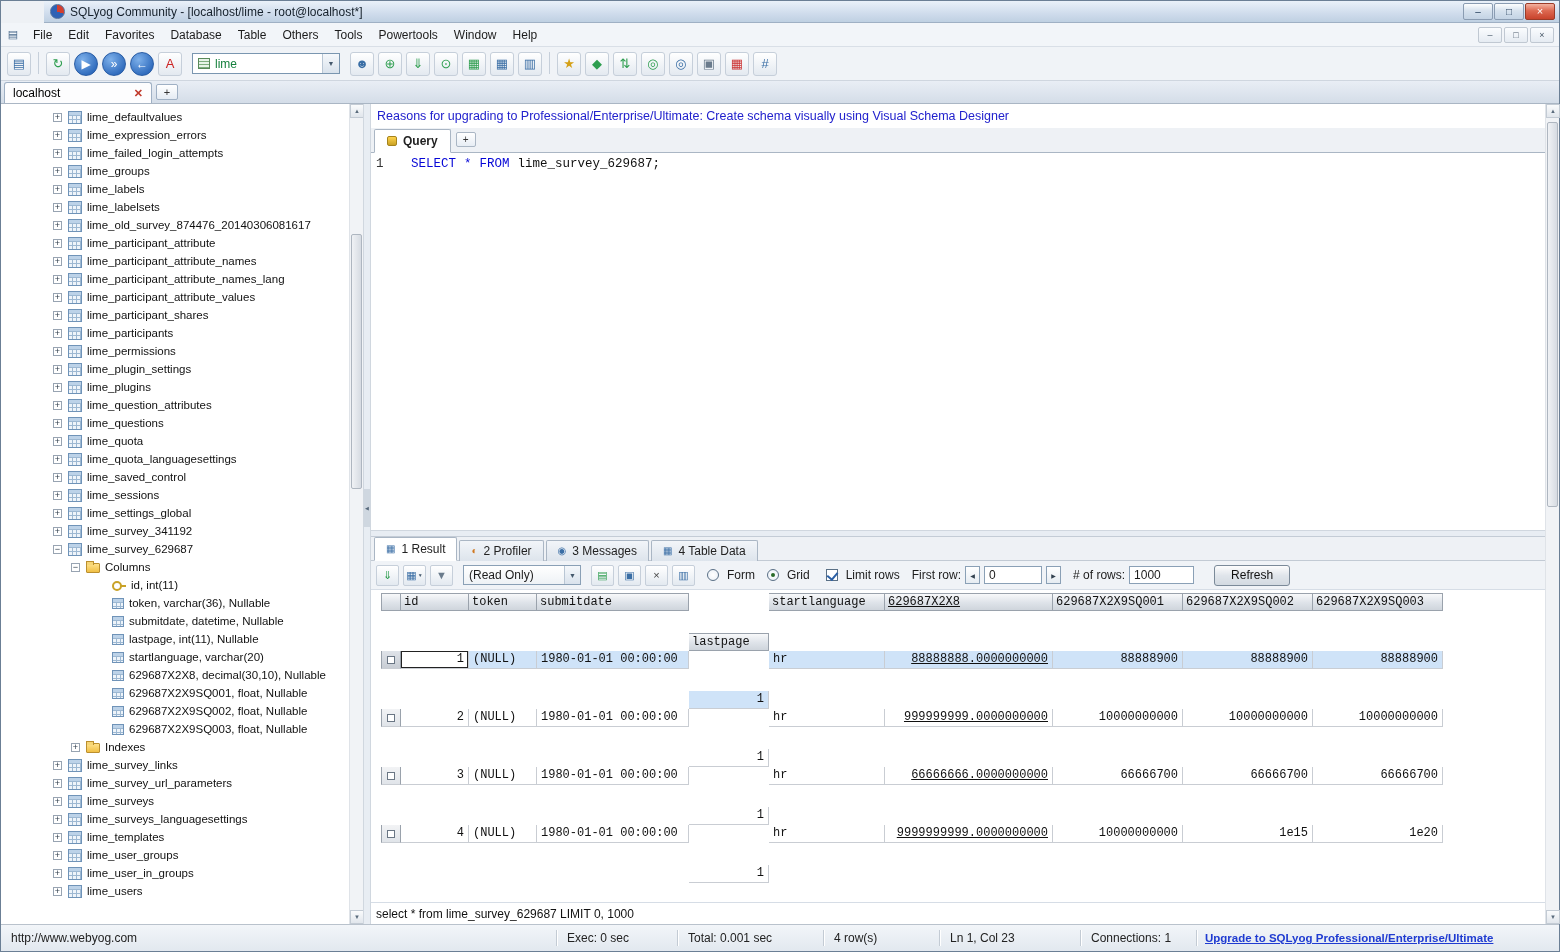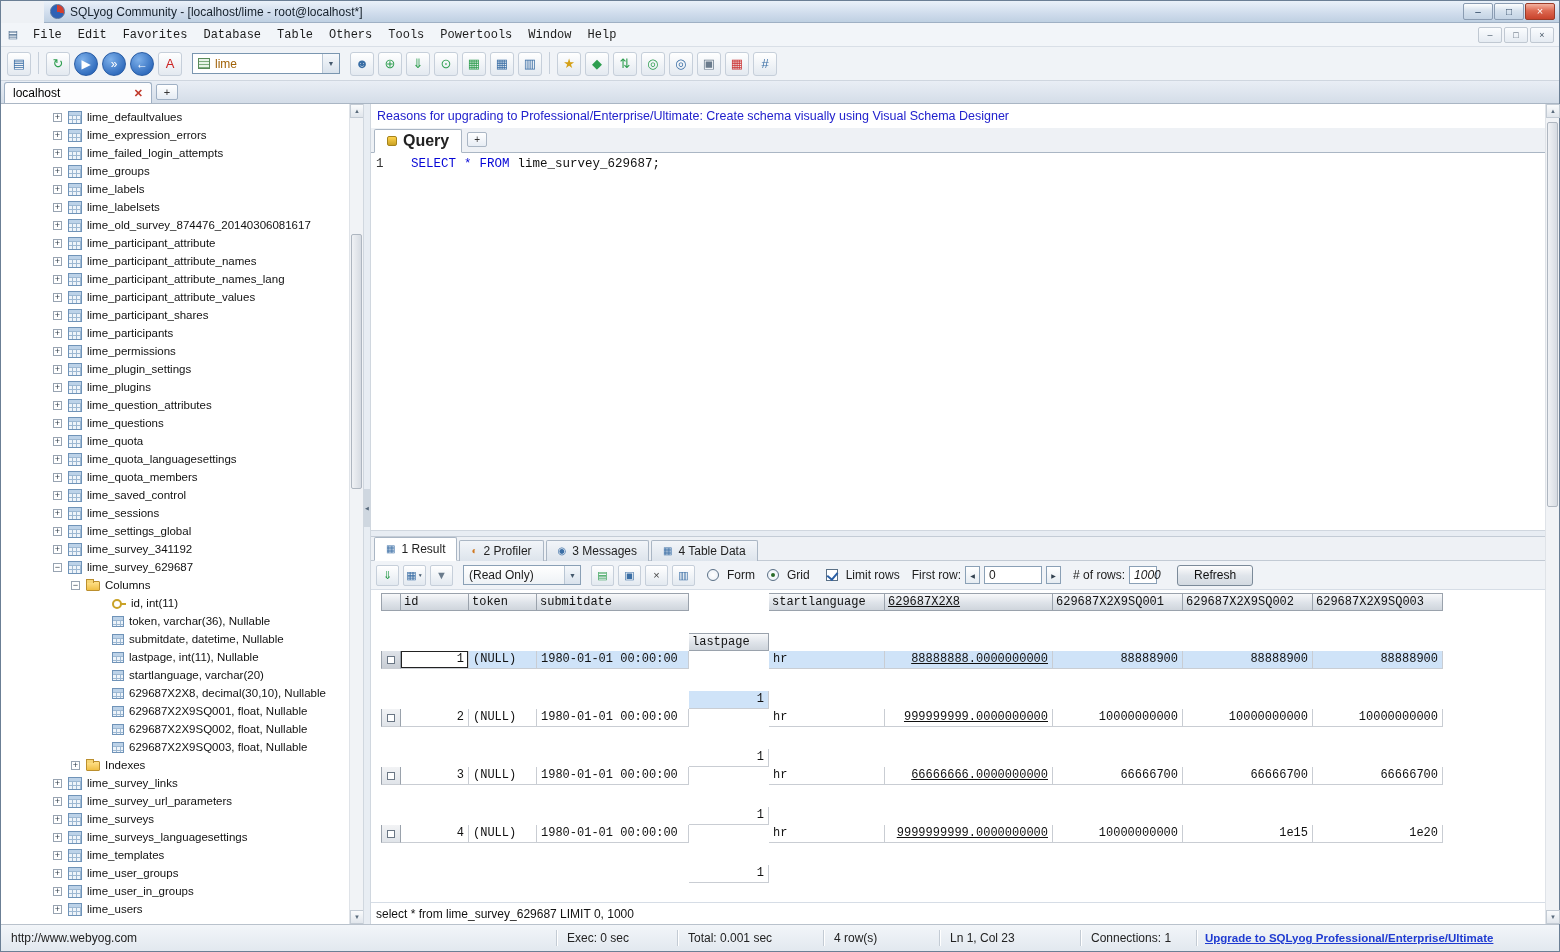--- a/index.html
+++ b/index.html
@@ -15,38 +15,38 @@
   .title-text{font-size:12px;color:#15202b;white-space:nowrap;}
   .win-btns{margin-left:auto;display:flex;}
   .wbtn{width:30px;height:17px;margin-left:1px;border:1px solid #8a9cb2;border-radius:2px;
     background:linear-gradient(#fdfefe,#d7e2ee 45%,#c3d3e4);display:flex;align-items:center;justify-content:center;
     font-size:10px;color:#27415e;line-height:1;}
   .wbtn.close{background:linear-gradient(#f3b2a0,#dd6951 45%,#c8432c);border-color:#9a3b28;color:#fff;font-size:11px;}
 
   
   .menubar{height:24px;flex:none;background:#f2f5f9;border-bottom:1px solid #d9dfe7;display:flex;align-items:center;padding-left:4px;}
   .mdi-doc-icon{width:16px;font-size:11px;color:#4a6a8c;margin-right:4px;text-align:center;}
-  .menu-items{display:flex;align-items:center;font-family:Liberation Mono, monospace;}
+  .menu-items{display:flex;align-items:center;}
   .menu-item{padding:3px 8px;font-size:12px;color:#1c1c1c;white-space:nowrap;}
   .mdi-btns{margin-left:auto;display:flex;margin-right:5px;}
   .mdibtn{width:24px;height:16px;margin-left:2px;border:1px solid #c0c8d2;background:linear-gradient(#fafcfe,#e5ebf2);
     display:flex;align-items:center;justify-content:center;font-size:9px;color:#4a5a6a;border-radius:2px;}
 
   
   .toolbar{height:34px;flex:none;background:#f0f3f7;border-bottom:1px solid #cfd6df;display:flex;align-items:center;padding:0 6px;gap:4px;}
   .tico-btn{width:24px;height:24px;flex:none;border-radius:3px;display:flex;align-items:center;justify-content:center;
     background:linear-gradient(#ffffff,#e3e9f0);border:1px solid #c6cfda;}
   .tglyph{font-size:13px;line-height:1;}
   .tico-btn.circle{background:radial-gradient(circle at 35% 30%,#7db0ea,#2f6bbd 75%);border-color:#2a5da5;border-radius:50%;}
   .tico-btn.circle .tglyph{color:#fff !important;font-size:12px;}
   .tico-btn.sep{width:1px;height:22px;background:#c6cfda;border:none;border-radius:0;margin:0 3px;}
   .db-combo{width:148px;height:21px;flex:none;border:1px solid #7a96b0;background:#fff;display:flex;align-items:center;margin:0 6px;font-size:12px;}
   .combo-db-icon{width:12px;height:11px;flex:none;margin:0 5px;border:1px solid #5a8a5a;background-color:#e8f4e8;
     background-image:repeating-linear-gradient(to bottom,transparent 0 2px,#7fae7f 2px 3px);}
-  .combo-text{color:#a16207;}
+  .combo-text{color:#15803d;}
   .combo-arrow{margin-left:auto;width:17px;height:100%;background:linear-gradient(#f5f8fb,#d9e2ec);border-left:1px solid #b9c6d4;
     display:flex;align-items:center;justify-content:center;}
   .combo-arrow::before{content:"▼";font-size:7px;color:#44586c;}
 
   
   .tabbar{height:23px;flex:none;background:linear-gradient(#e9eef5,#d4dde8);display:flex;align-items:flex-end;padding-left:3px;border-bottom:1px solid #aab6c4;}
   .conn-tab{height:21px;min-width:148px;background:#fdfdfe;border:1px solid #9fb0c4;border-bottom:none;border-radius:3px 3px 0 0;
     display:flex;align-items:center;padding:0 8px;font-size:12px;gap:8px;}
   .tab-close{margin-left:auto;color:#c0392b;font-weight:bold;font-size:11px;line-height:1;}
   .tab-close::before{content:"✕";}
@@ -94,21 +94,21 @@
 
   .splitter{width:8px;flex:none;background:#e8edf3;border-left:1px solid #d0d7df;border-right:1px solid #d0d7df;position:relative;}
   .split-btn{position:absolute;top:385px;left:0;width:6px;height:38px;background:#cfd7e0;display:flex;align-items:center;justify-content:center;}
   .split-btn::before{content:"◀";font-size:5px;color:#55677a;}
 
   
   .right{flex:1;min-width:0;display:flex;flex-direction:column;background:#fff;}
   .banner{height:24px;flex:none;display:flex;align-items:center;padding-left:6px;font-size:12.5px;color:#2121cd;background:#fff;white-space:nowrap;}
   .qtabs{height:25px;flex:none;background:#eef1f5;border-bottom:1px solid #aab6c4;display:flex;align-items:flex-end;padding-left:3px;}
   .qtab{height:24px;position:relative;top:1px;background:#fff;border:1px solid #aab6c4;border-bottom:1px solid #fff;border-radius:2px 2px 0 0;
-    display:flex;align-items:center;gap:6px;padding:0 12px;font-size:16px;font-weight:bold;color:#222;}
+    display:flex;align-items:center;gap:6px;padding:0 12px;font-size:12px;font-weight:bold;color:#222;}
   .qtab-icon{width:10px;height:10px;background:linear-gradient(#ffd34d,#caa224);border:1px solid #a5831c;border-radius:2px;}
   .qplus{width:20px;height:15px;margin:0 0 5px 5px;border:1px solid #aab6c4;border-radius:2px;background:linear-gradient(#fff,#e7edf4);
     display:flex;align-items:center;justify-content:center;font-size:10px;color:#333;}
 
   .editor{height:377px;flex:none;display:flex;background:#fff;font-family:"Liberation Mono","DejaVu Sans Mono",monospace;font-size:12.5px;}
   .gutter{width:24px;flex:none;padding:4px 0 0 5px;color:#333;}
   .code{padding:4px 0 0 16px;white-space:pre;color:#111;}
   .code span{margin-right:8px;}
   .kw{color:#0606d6;}
 
@@ -132,21 +132,21 @@
   .radio{width:12px;height:12px;flex:none;border:1px solid #5a7086;border-radius:50%;background:radial-gradient(#fff,#e8eef5);position:relative;margin:0 4px 0 8px;}
   .radio.on::after{content:"";position:absolute;inset:3px;background:#2a6b2a;border-radius:50%;}
   .checkbox{width:12px;height:12px;flex:none;border:1px solid #5a7086;background:#fff;position:relative;margin:0 4px 0 12px;}
   .checkbox.on::after{content:"";position:absolute;left:2px;top:0;width:5px;height:8px;border:solid #2b5fa5;border-width:0 2px 2px 0;transform:rotate(40deg);}
   .spinbtn{width:15px;height:18px;flex:none;border:1px solid #8aa0b6;background:linear-gradient(#fff,#e6ecf2);display:flex;align-items:center;justify-content:center;}
   .spinbtn::before{font-size:6px;color:#33414f;}
   .spin-left::before{content:"◀";}
   .spin-right::before{content:"▶";}
   .numfield{height:18px;border:1px solid #8aa0b6;background:#fff;display:flex;align-items:center;padding-left:4px;font-size:12px;}
   .f-first{width:58px;}
-  .f-rows{width:28px;font-style:italic;}
+  .f-rows{width:65px;}
   .lbl{margin-left:8px;white-space:nowrap;}
   .refresh-btn{height:21px;padding:0 16px;margin-left:16px;border:1px solid #7b8a99;border-radius:3px;
     background:linear-gradient(#fdfdfd,#e0e5eb 50%,#d3dae1);font-size:12px;color:#111;display:flex;align-items:center;}
 
   .grid-area{flex:1;min-height:0;overflow:hidden;padding:3px 0 0 10px;font-family:"Liberation Mono","DejaVu Sans Mono",monospace;font-size:12px;color:#111;}
   .ghdr,.gr{display:flex;}
   .gh{height:18px;border:1px solid #9aa2ac;border-left:none;background:linear-gradient(#f8f9fa,#dee3e9 55%,#cfd5dc);
     padding:1px 3px 0;white-space:nowrap;overflow:hidden;}
   .gh.c-rh{border-left:1px solid #9aa2ac;}
   .gc{height:18px;border-right:1px solid #c9cdd3;border-bottom:1px solid #c9cdd3;background:#fff;padding:1px 4px 0;white-space:nowrap;overflow:hidden;}
@@ -453,25 +453,20 @@
             <span class="tico"></span>
             <span class="tlbl">lime_quota</span>
           </div>
 
           <div class="trow l1 t-table plus">
             <span class="texp"></span>
             <span class="tico"></span>
             <span class="tlbl">lime_quota_languagesettings</span>
           </div>
 
-          <div class="trow l1 t-table plus">
-            <span class="texp"></span>
-            <span class="tico"></span>
-            <span class="tlbl">lime_quota_members</span>
-          </div>
 
           <div class="trow l1 t-table plus">
             <span class="texp"></span>
             <span class="tico"></span>
             <span class="tlbl">lime_saved_control</span>
           </div>
 
           <div class="trow l1 t-table plus">
             <span class="texp"></span>
             <span class="tico"></span>

